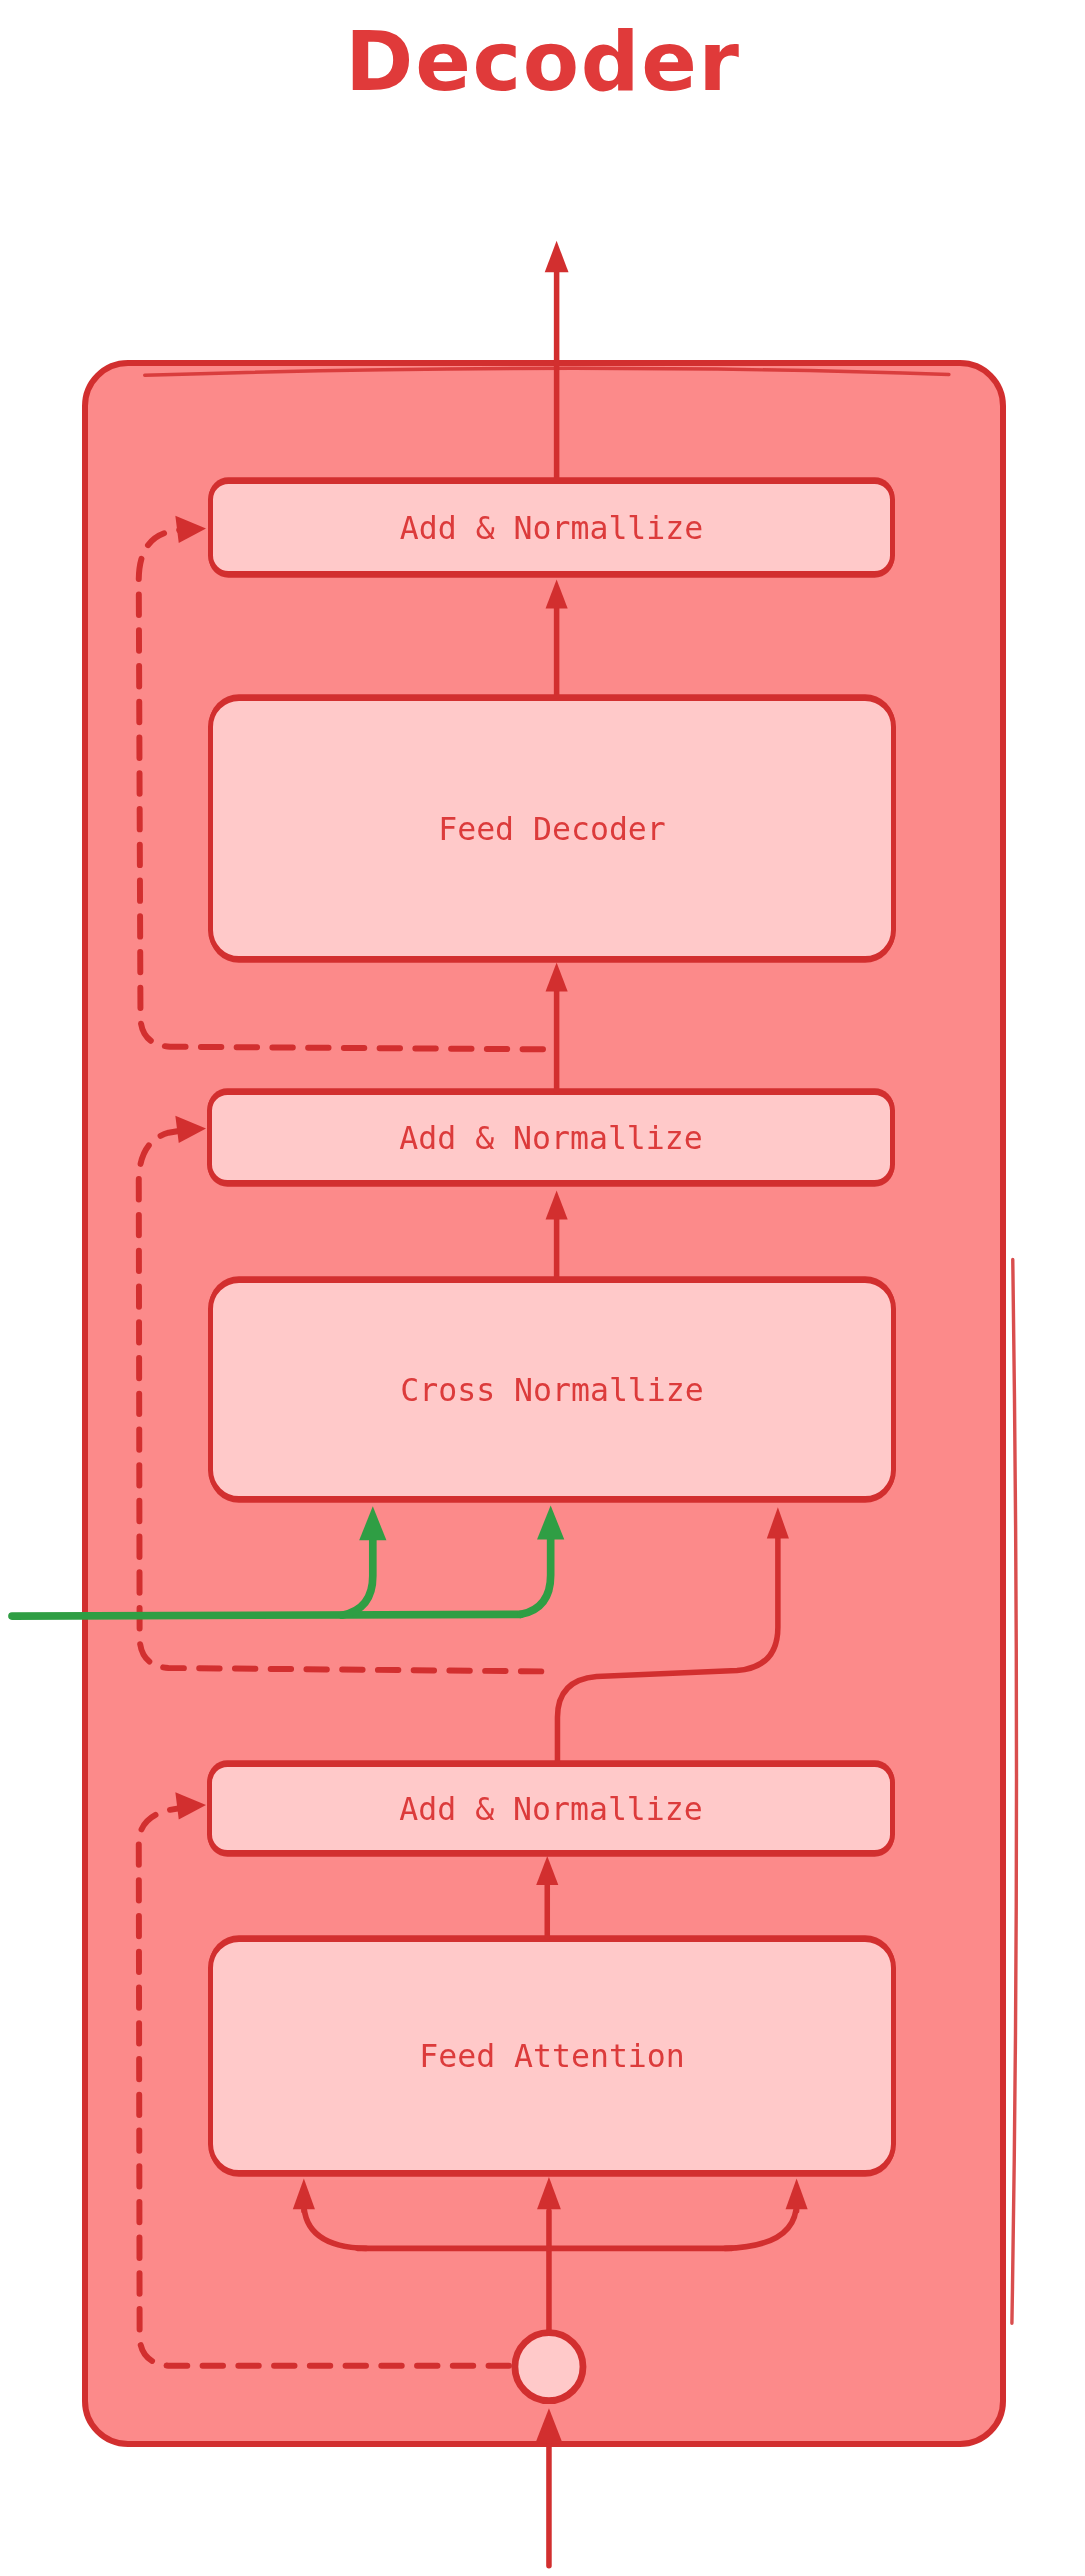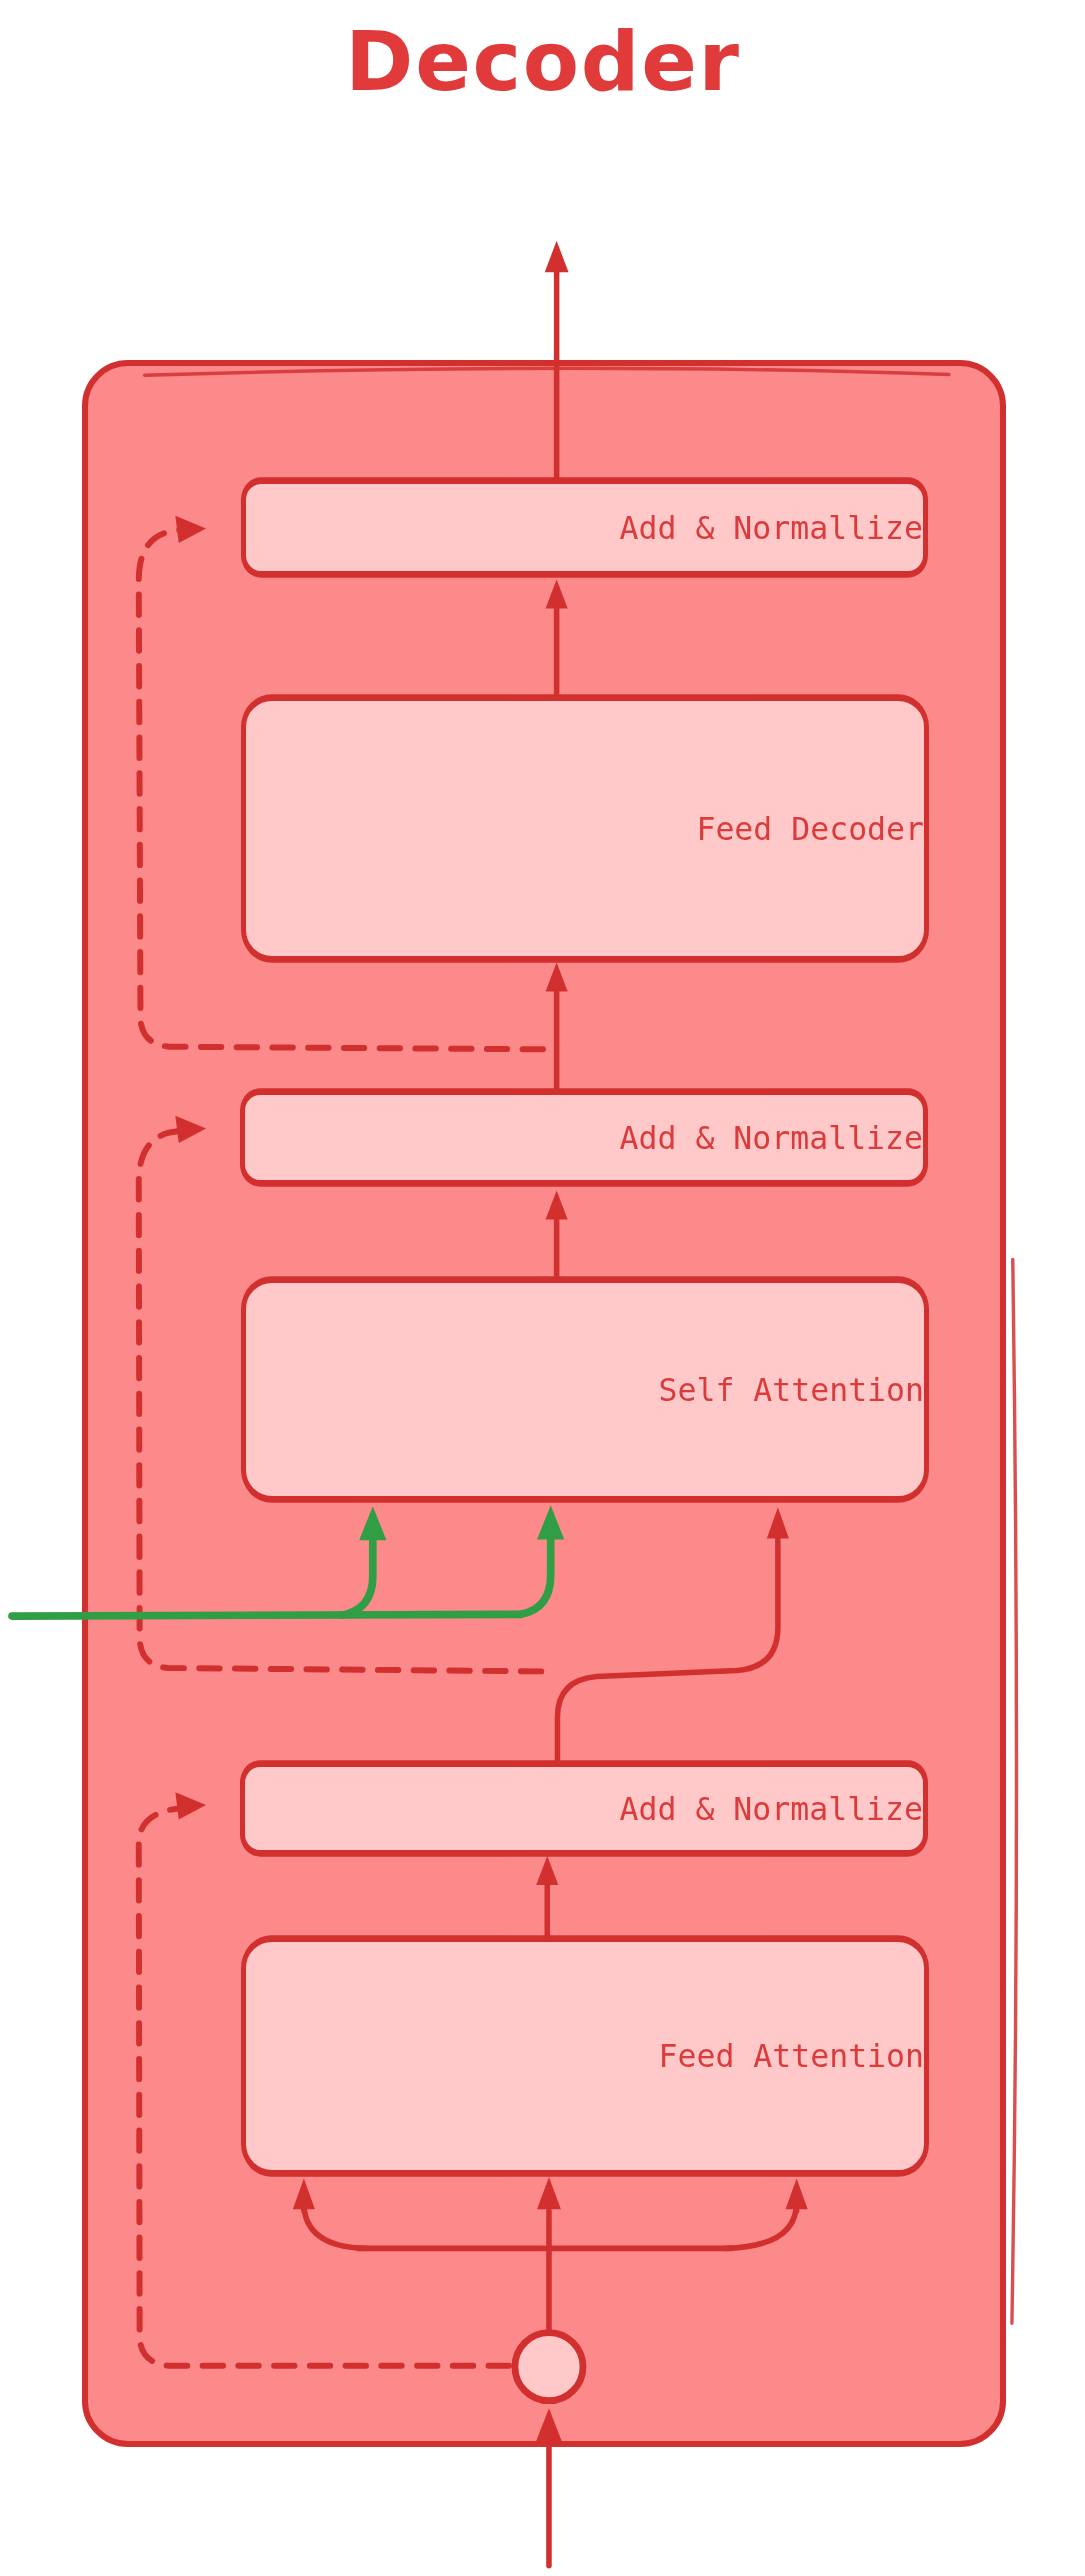--- a/index.html
+++ b/index.html
@@ -9,22 +9,22 @@
   html,body{margin:0;padding:0;background:var(--background);}
   .stage{position:relative;width:1026px;height:2576px;background:var(--background);
          font-family:"DejaVu Sans Mono","Liberation Mono",monospace;overflow:hidden;}
   .title{position:absolute;left:0;top:13.6px;width:1086px;text-align:center;
          font-family:"DejaVu Sans","Liberation Sans",sans-serif;
          font-size:82px;font-weight:700;color:var(--title);letter-spacing:1.7px;}
   .container{position:absolute;left:82px;top:360px;width:924px;height:2087px;
          box-sizing:border-box;background:var(--container_fill);
          border:6px solid var(--stroke);border-radius:46px;}
   .block{position:absolute;box-sizing:border-box;background:var(--block_fill);
-         border:5.1px solid var(--stroke);display:flex;align-items:center;justify-content:flex-end;
-         box-shadow:0 2.6px 0 -0.9px var(--stroke),0 -2.6px 0 -0.9px var(--stroke);margin-left:33px;}
+         border:5.1px solid var(--stroke);display:flex;align-items:center;justify-content:center;
+         box-shadow:0 2.6px 0 -0.9px var(--stroke),0 -2.6px 0 -0.9px var(--stroke);}
   .block .lbl{color:var(--label);font-size:31.5px;white-space:nowrap;}
   .thin{border-radius:20.4px;}
   .big{border-radius:31px;}
   #blk-addnorm-top{left:208px;top:479px;width:687px;height:97px;}
   #blk-feedforward{left:208px;top:696px;width:688px;height:265px;}
   #blk-addnorm-mid{left:207px;top:1090px;width:688px;height:95px;}
   #blk-crossattn{left:208px;top:1278px;width:688px;height:223px;}
   #blk-addnorm-bot{left:207px;top:1762px;width:688px;height:93px;}
   #blk-selfattn{left:208px;top:1937px;width:688px;height:238px;}
   svg.wires{position:absolute;left:0;top:0;width:1086px;height:2576px;pointer-events:none;}
@@ -48,21 +48,21 @@
   <div class="block thin" id="blk-addnorm-top">
     <span class="lbl">Add &amp; Normallize</span>
   </div>
   <div class="block big" id="blk-feedforward">
     <span class="lbl">Feed Decoder</span>
   </div>
   <div class="block thin" id="blk-addnorm-mid">
     <span class="lbl">Add &amp; Normallize</span>
   </div>
   <div class="block big" id="blk-crossattn">
-    <span class="lbl">Self Attention</span>
+    <span class="lbl">Cross Normallize</span>
   </div>
   <div class="block thin" id="blk-addnorm-bot">
     <span class="lbl">Add &amp; Normallize</span>
   </div>
   <div class="block big" id="blk-selfattn">
     <span class="lbl">Feed Attention</span>
   </div>
 
   <svg class="wires" viewBox="0 0 1276 3027" xmlns="http://www.w3.org/2000/svg">
 

